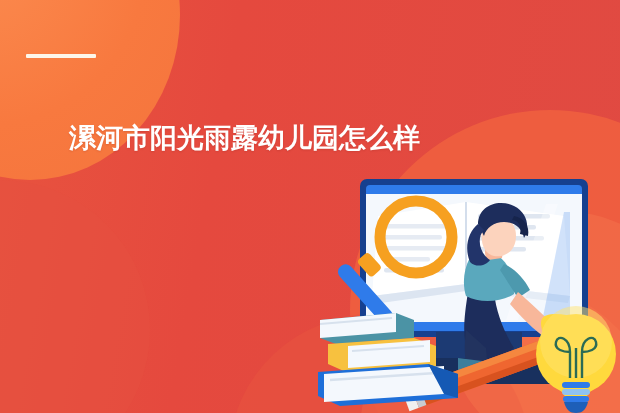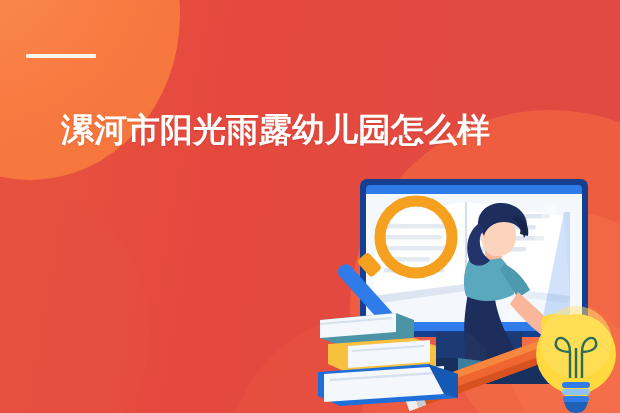--- a/index.html
+++ b/index.html
@@ -77,22 +77,22 @@
     top: 54px;
     width: 70px;
     height: 4px;
     background: #fdf6ea;
     border-radius: 1px;
   }
   .headline {
     position: absolute;
     left: 57px;
     top: 106px;
-    margin: 4px;
-    font-size: 33px;
+    margin: 12px;
+    font-size: 27px;
     line-height: 40px;
     font-weight: bold;
     color: #ffffff;
     letter-spacing: 0px;
     white-space: nowrap;
     text-shadow: 0 1px 2px rgba(120,30,20,.18);
   }
   
   .illo {
     position: absolute;

